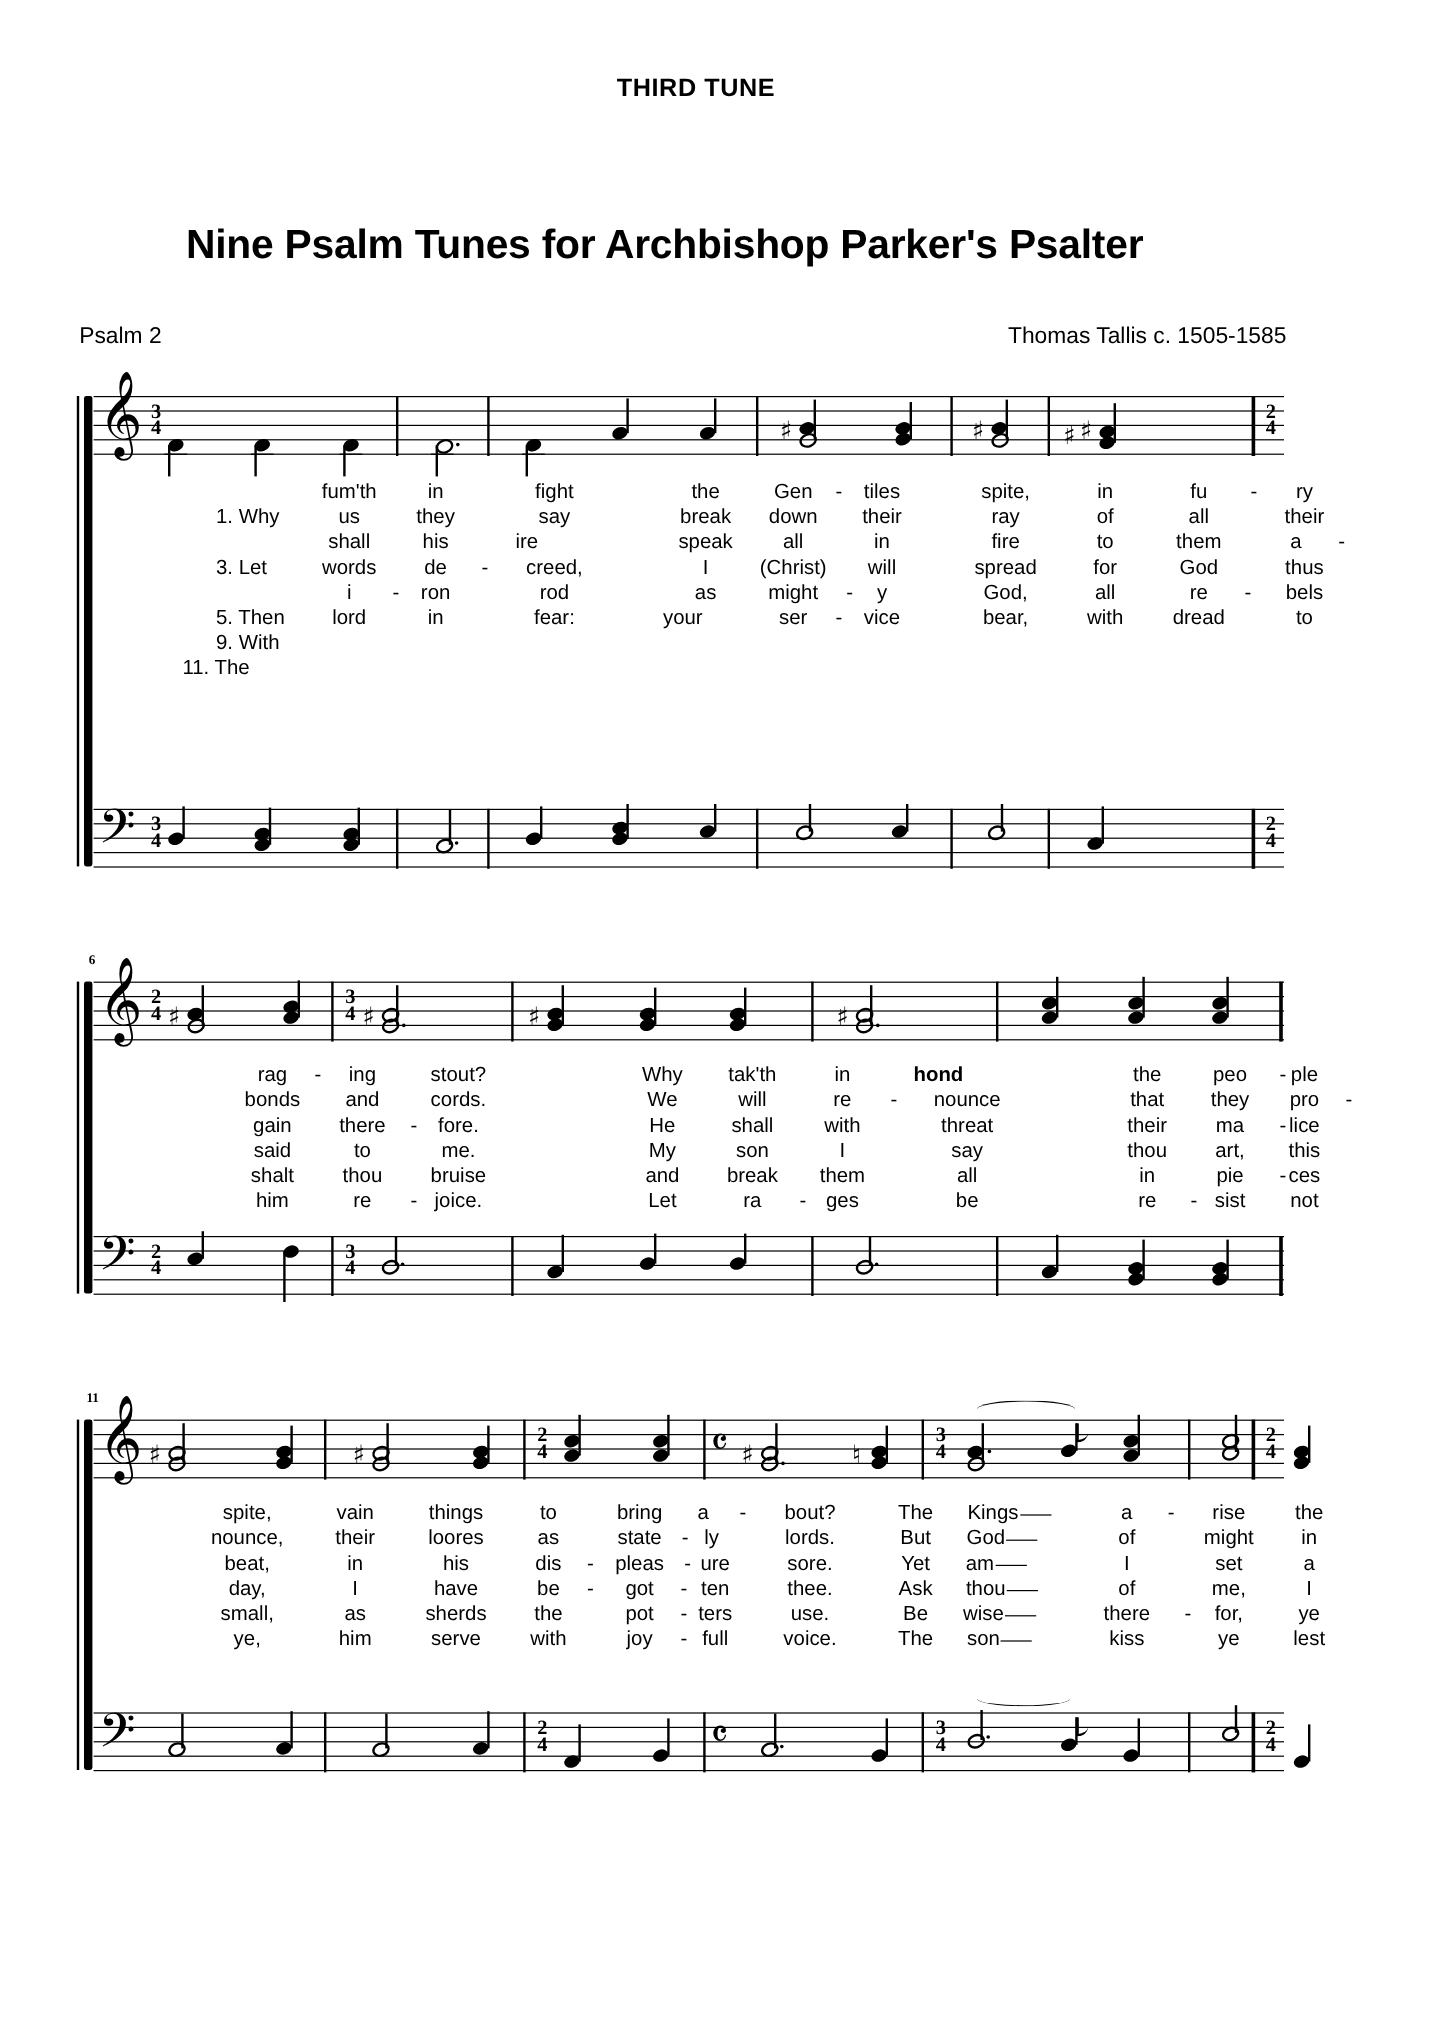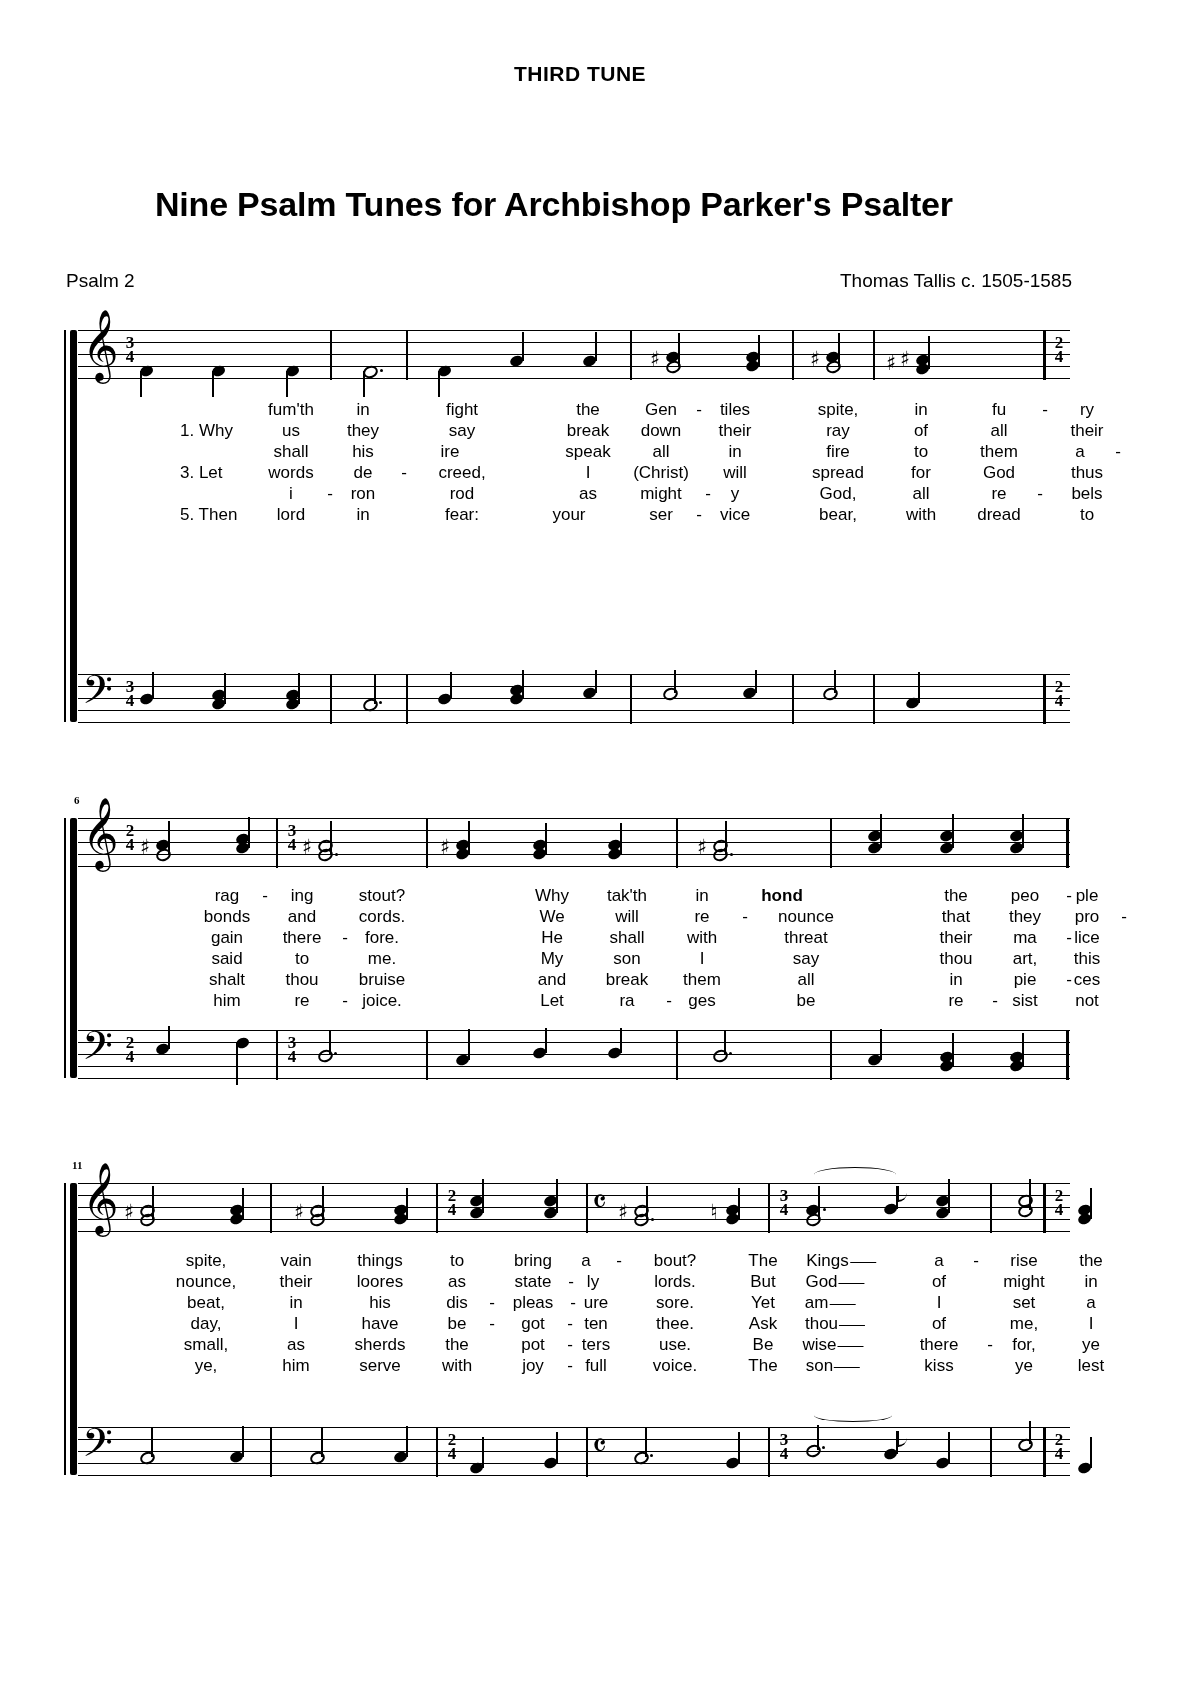--- a/index.html
+++ b/index.html
@@ -344,21 +344,21 @@
           <span class="syl" style="left: 583px;">down</span>
           <span class="syl" style="left: 657px;">their</span>
           <span class="syl" style="left: 760px;">ray</span>
           <span class="syl" style="left: 843px;">of</span>
           <span class="syl" style="left: 921px;">all</span>
           <span class="syl" style="left: 1009px;">their</span>
         </div>
         <div class="lyric-row">
           <span class="syl" style="left: 213px;">shall</span>
           <span class="syl" style="left: 285px;">his</span>
-          <span class="syl" style="left: 372px; text-align: right;">ire</span>
+          <span class="syl" style="left: 361px; text-align: right;">ire</span>
           <span class="syl" style="left: 510px;">speak</span>
           <span class="syl" style="left: 583px;">all</span>
           <span class="syl" style="left: 657px;">in</span>
           <span class="syl" style="left: 760px;">fire</span>
           <span class="syl" style="left: 843px;">to</span>
           <span class="syl" style="left: 921px;">them</span>
           <span class="syl" style="left: 1002px;">a</span>
           <span class="syl" style="left: 1040px;">-</span>
         </div>
         <div class="lyric-row">
@@ -396,20 +396,26 @@
           <span class="syl" style="left: 285px;">in</span>
           <span class="syl" style="left: 384px;">fear:</span>
           <span class="syl" style="left: 491px;">your</span>
           <span class="syl" style="left: 583px;">ser</span>
           <span class="syl" style="left: 621px;">-</span>
           <span class="syl" style="left: 657px;">vice</span>
           <span class="syl" style="left: 760px;">bear,</span>
           <span class="syl" style="left: 843px;">with</span>
           <span class="syl" style="left: 921px;">dread</span>
           <span class="syl" style="left: 1009px;">to</span>
+        </div>
+        <div class="lyric-row">
+          <span class="syl vnum" style="left: 102px;">9. With</span>
+        </div>
+        <div class="lyric-row">
+          <span class="syl vnum" style="left: 74px;">11. The</span>
         </div>
       </div>
 
     <div class="staff" style="top:344px;">
       <div class="sline"></div>
       <div class="sline"></div>
       <div class="sline"></div>
       <div class="sline"></div>
       <div class="sline"></div>
 

